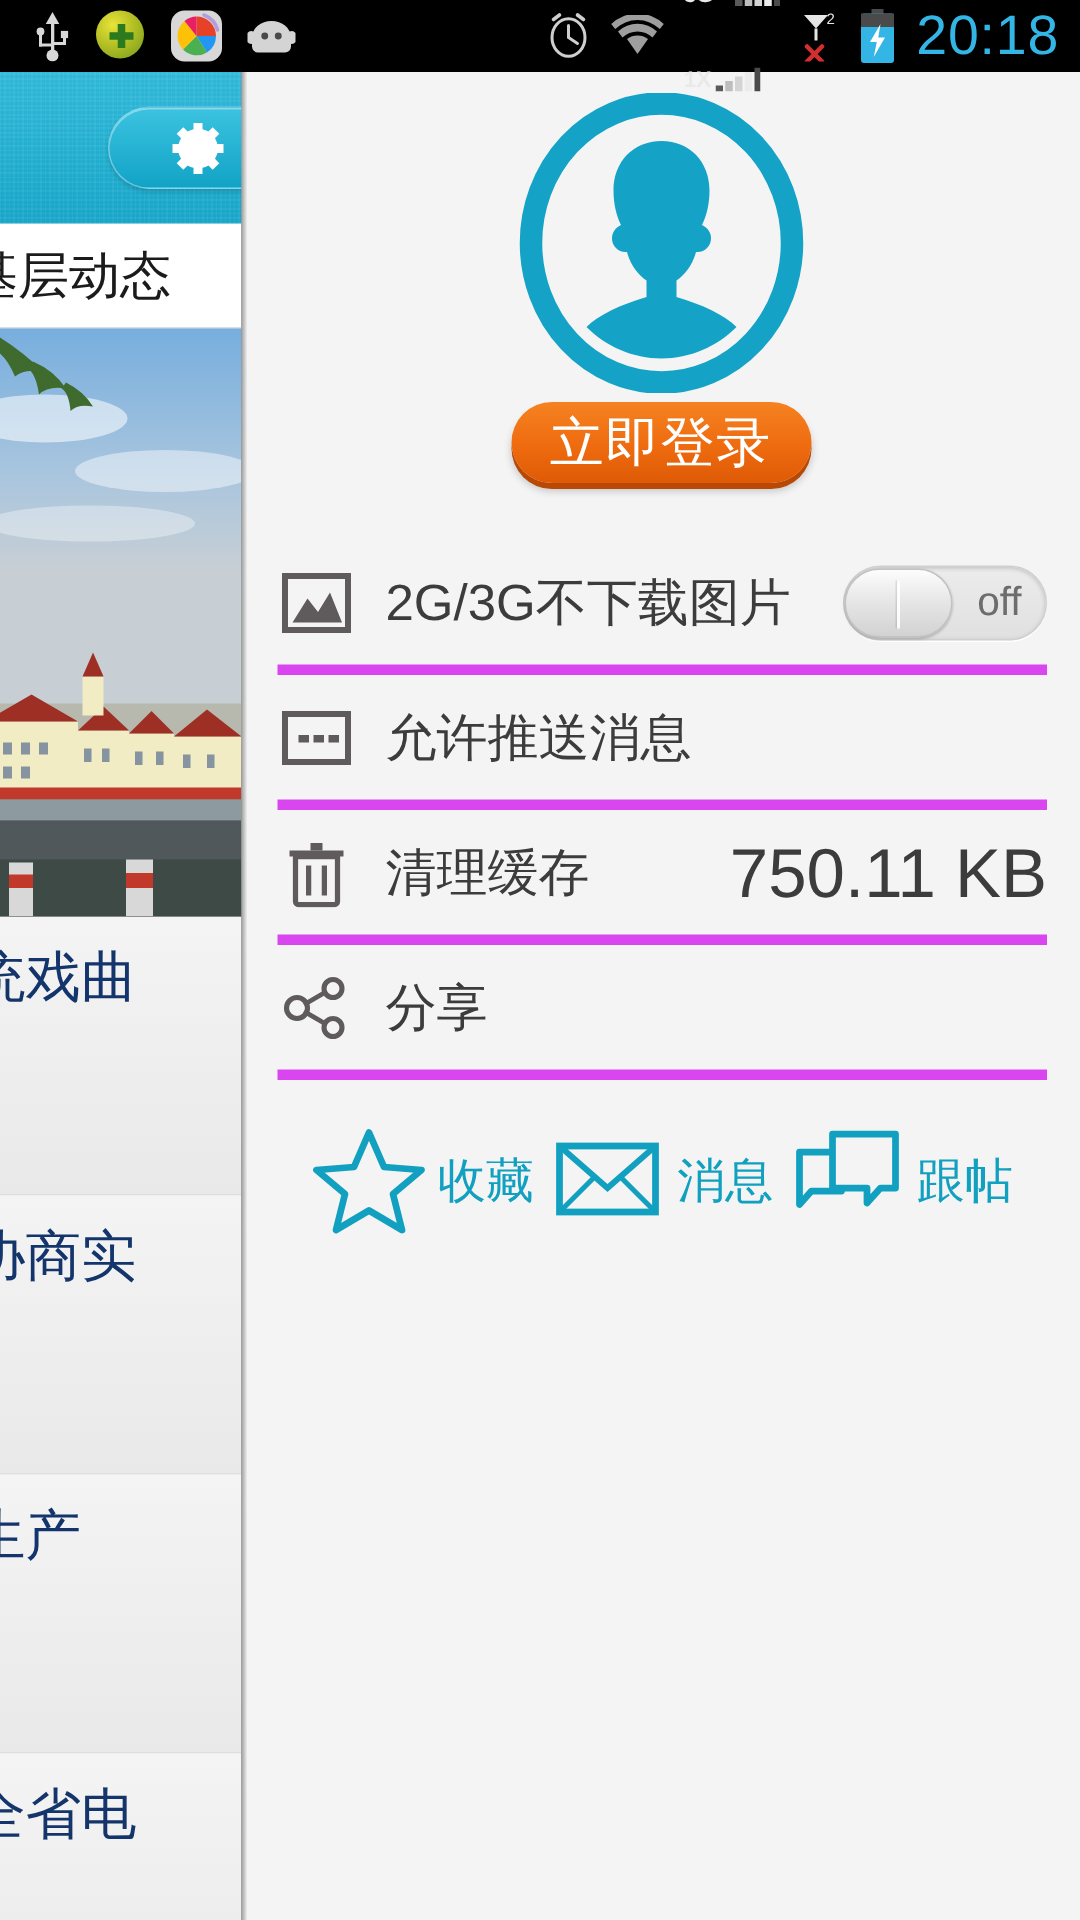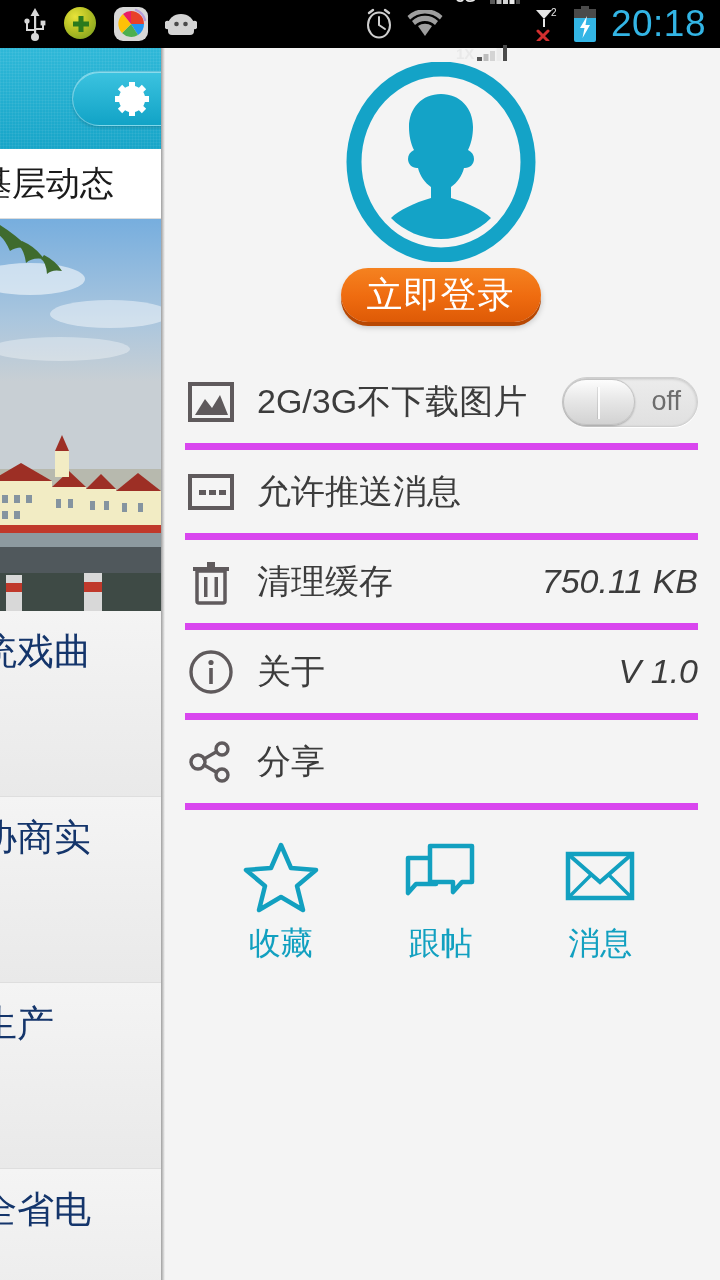--- a/index.html
+++ b/index.html
@@ -147,21 +147,21 @@
   .row-icon {
     width: 52px; height: 52px;
     display: flex; align-items: center; justify-content: center;
     flex: 0 0 52px;
   }
   .row-label {
     font-size: 34px; color: #3c3c3c;
     margin-left: 20px; white-space: nowrap;
   }
   .row-value {
-    margin-left: auto; font-size: 34px; color: #3c3c3c; white-space: nowrap; font-style: italic;
+    margin-left: auto; font-size: 46px; color: #3c3c3c; white-space: nowrap;
   }
 
   
   .toggle {
     margin-left: auto;
     width: 136px; height: 50px;
     border-radius: 25px;
     position: relative;
     display: flex; align-items: center;
     box-shadow: inset 0 1px 3px rgba(0,0,0,0.18), 0 1px 0 #fff;
@@ -187,21 +187,21 @@
     background: rgba(255,255,255,0.9);
     box-shadow: -1px 0 0 rgba(0,0,0,0.10);
   }
 
   
   #bottom-row {
     display: flex; justify-content: space-around;
     padding: 30px 40px 0 40px;
   }
   .bottom-item {
-    display: flex; flex-direction: column; align-items: center; gap: 6px;
+    display: flex; align-items: center; gap: 6px;
     cursor: pointer;
   }
   .bottom-label { font-size: 32px; color: #12a0c0; }
 </style>
 </head>
 <body>
 
 <div id="screen">
 
   <div id="status-bar">
@@ -440,31 +440,20 @@
             <rect x="13" y="18" width="3.5" height="20" fill="#5f5a5c"></rect>
             <rect x="23.5" y="18" width="3.5" height="20" fill="#5f5a5c"></rect>
             <rect x="16" y="3" width="8" height="5" fill="#5f5a5c"></rect>
           </svg>
         </span>
         <span class="row-label">清理缓存</span>
         <span class="row-value">750.11 KB</span>
       </div>
 
 
-      <div class="row">
-        <span class="row-icon">
-          <svg width="46" height="46" viewBox="0 0 46 46">
-            <circle cx="23" cy="23" r="20" fill="none" stroke="#5f5a5c" stroke-width="3.4"></circle>
-            <circle cx="23" cy="13.5" r="2.6" fill="#5f5a5c"></circle>
-            <rect x="21.2" y="19" width="3.6" height="16" fill="#5f5a5c"></rect>
-          </svg>
-        </span>
-        <span class="row-label">关于</span>
-        <span class="row-value">V 1.0</span>
-      </div>
 
       <div class="row">
         <span class="row-icon">
           <svg width="46" height="44" viewBox="0 0 46 44">
             <circle cx="10" cy="22" r="7" fill="none" stroke="#5f5a5c" stroke-width="3.4"></circle>
             <circle cx="34" cy="9" r="6" fill="none" stroke="#5f5a5c" stroke-width="3.4"></circle>
             <circle cx="34" cy="35" r="6" fill="none" stroke="#5f5a5c" stroke-width="3.4"></circle>
             <path d="M16 19 L28 12 M16 25 L28 32" stroke="#5f5a5c" stroke-width="3.2" stroke-linecap="round"></path>
           </svg>
         </span>
@@ -476,30 +465,30 @@
 
       <div class="bottom-item">
         <svg width="80" height="76" viewBox="0 0 80 76">
           <path d="M40 5 L50 28 L75 30 L56 46 L62 70 L40 57 L18 70 L24 46 L5 30 L30 28 Z" fill="none" stroke="#12a0c0" stroke-width="4.5" stroke-linejoin="round"></path>
         </svg>
         <span class="bottom-label">收藏</span>
       </div>
 
       <div class="bottom-item">
         <svg width="80" height="76" viewBox="0 0 80 76">
-          <path d="M8 18 h28 v26 h-20 l-8 9 v-9 h-0 z" fill="none" stroke="#12a0c0" stroke-width="4.5" stroke-linejoin="round"></path>
-          <path d="M30 6 h42 v36 h-10 l-9 10 v-10 h-23 z" fill="#f4f4f4" stroke="#12a0c0" stroke-width="4.5" stroke-linejoin="round"></path>
-        </svg>
-        <span class="bottom-label">跟帖</span>
-      </div>
-
-      <div class="bottom-item">
-        <svg width="80" height="76" viewBox="0 0 80 76">
           <rect x="8" y="14" width="64" height="44" fill="none" stroke="#12a0c0" stroke-width="4.5"></rect>
           <path d="M8 14 L40 42 L72 14" fill="none" stroke="#12a0c0" stroke-width="4"></path>
           <path d="M8 58 L31 35 M72 58 L49 35" fill="none" stroke="#12a0c0" stroke-width="3.4"></path>
         </svg>
         <span class="bottom-label">消息</span>
       </div>
+
+      <div class="bottom-item">
+        <svg width="80" height="76" viewBox="0 0 80 76">
+          <path d="M8 18 h28 v26 h-20 l-8 9 v-9 h-0 z" fill="none" stroke="#12a0c0" stroke-width="4.5" stroke-linejoin="round"></path>
+          <path d="M30 6 h42 v36 h-10 l-9 10 v-10 h-23 z" fill="#f4f4f4" stroke="#12a0c0" stroke-width="4.5" stroke-linejoin="round"></path>
+        </svg>
+        <span class="bottom-label">跟帖</span>
+      </div>
     </div>
 
   </div>
 </div>
 
 </body></html>

